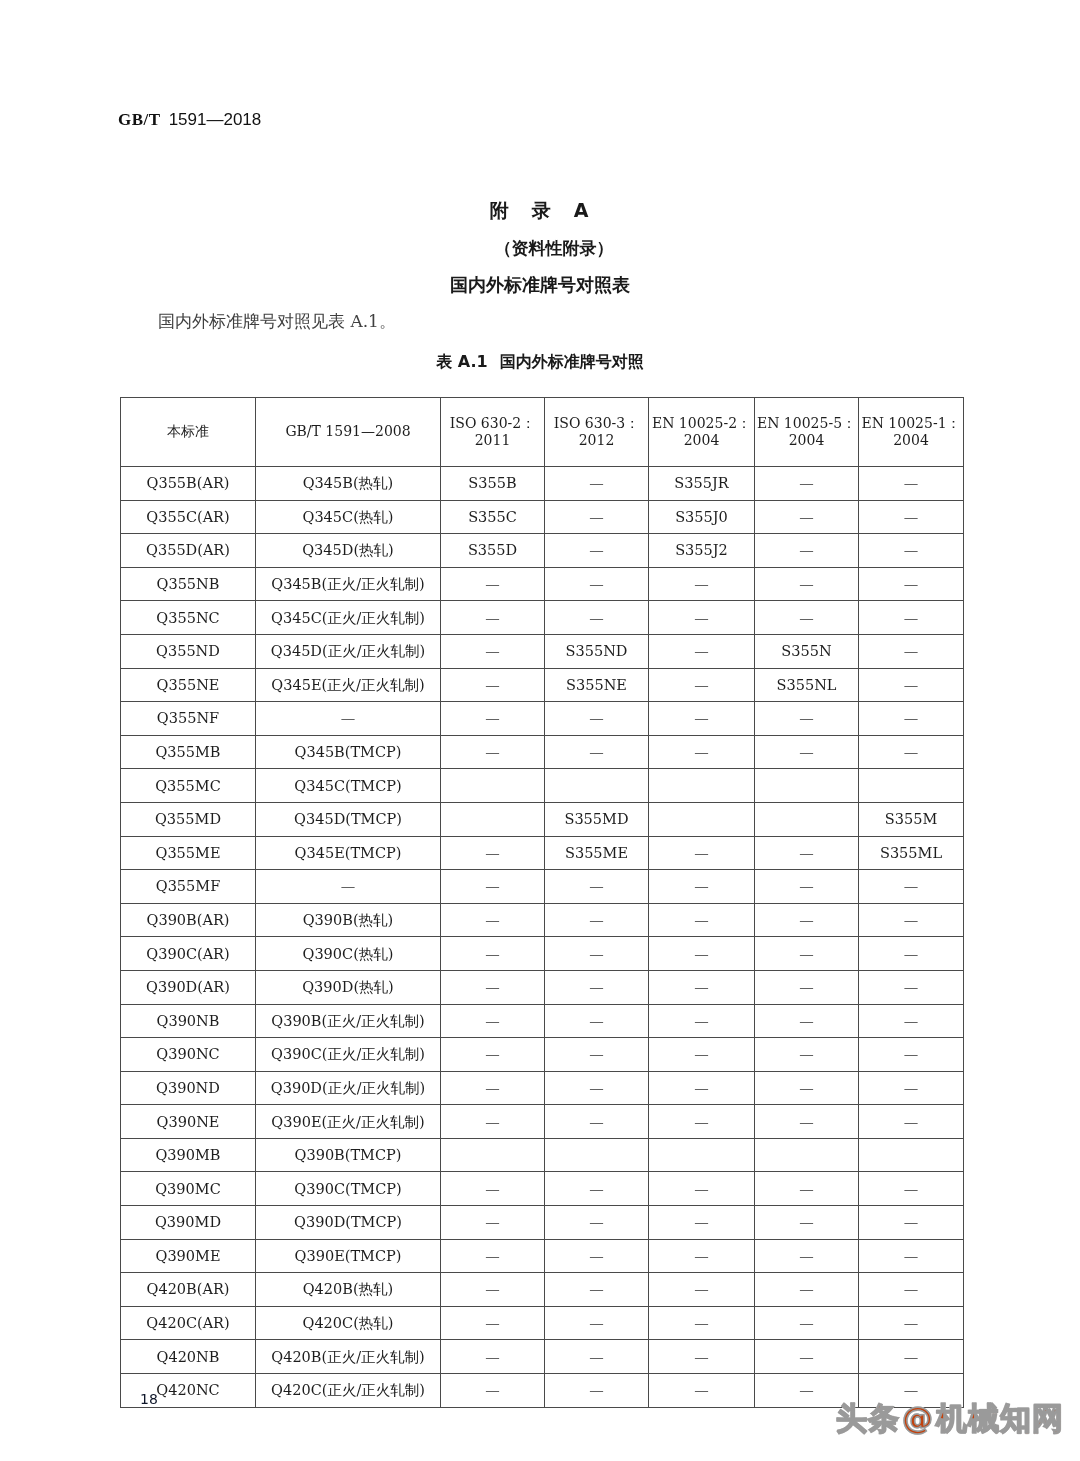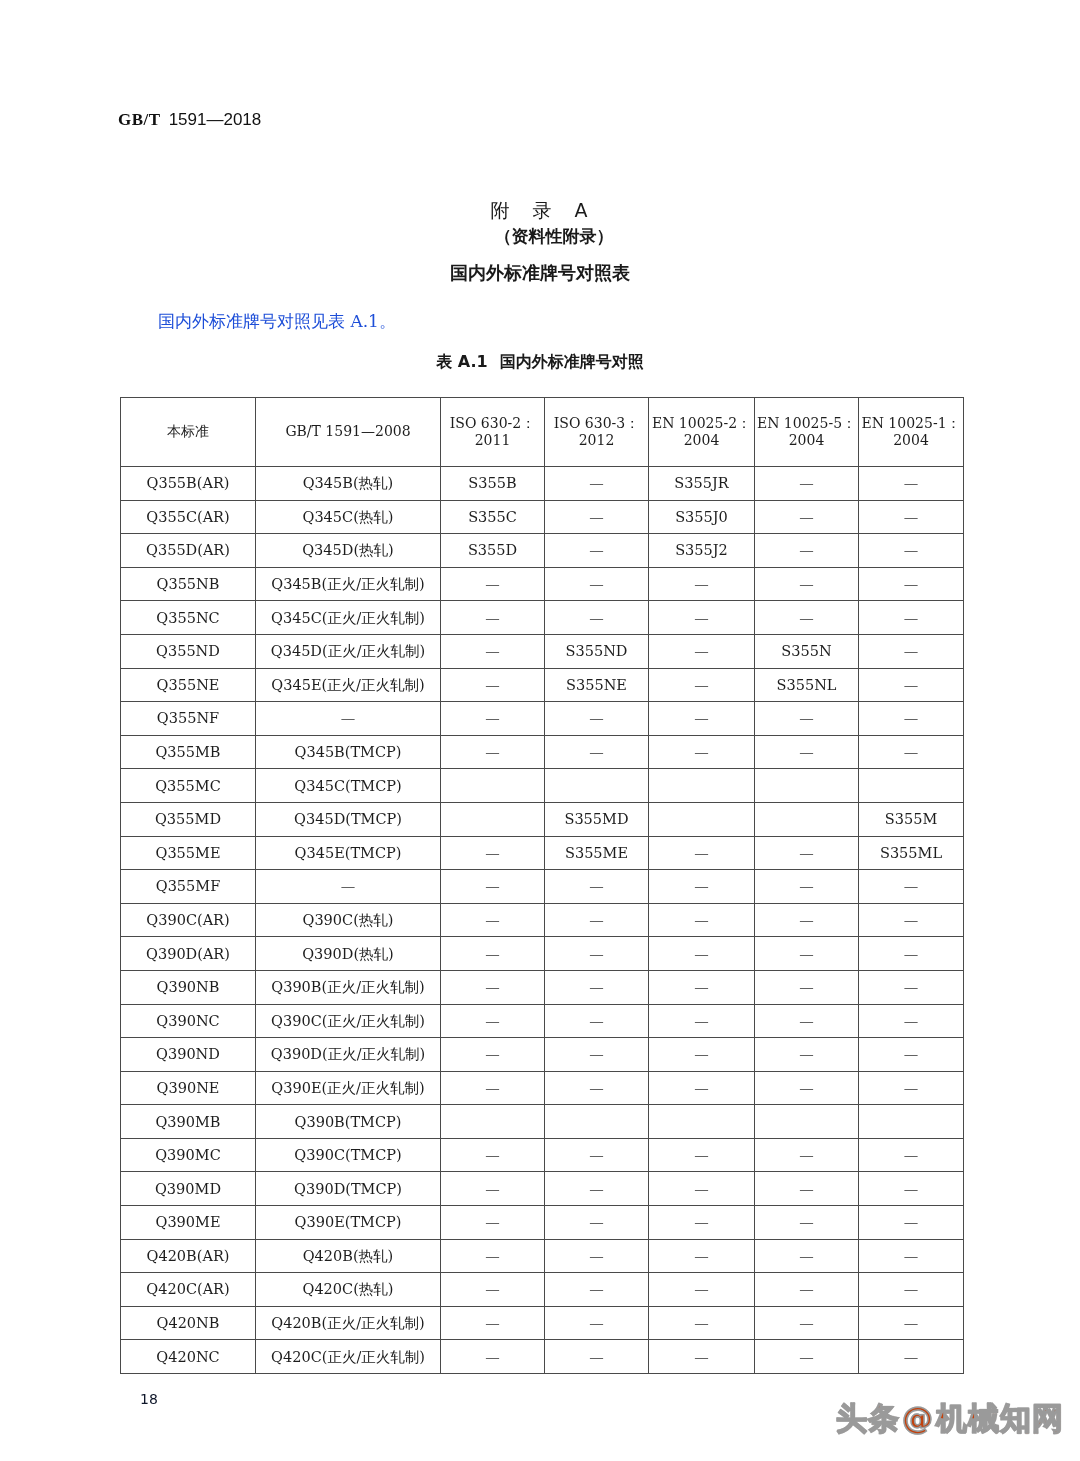--- a/index.html
+++ b/index.html
@@ -40,23 +40,23 @@
   
   .annex-block {
     position: absolute;
     left: 0;
     top: 198px;
     width: 1080px;
     text-align: center;
   }
   .annex-title {
     font-size: 19px;
-    font-weight: normal;
+    font-weight: bold;
     letter-spacing: 2px;
-    margin-bottom: 1px;
+    margin-bottom: 13px;
     font-family: "DejaVu Sans", "Liberation Sans", sans-serif;
   }
   .annex-subtitle {
     font-size: 17px;
     font-weight: bold;
     margin-bottom: 13px;
     font-family: "DejaVu Sans", "Liberation Sans", sans-serif;
     padding-left: 28px;
   }
   .annex-name {
@@ -64,21 +64,21 @@
     font-weight: bold;
     font-family: "DejaVu Sans", "Liberation Sans", sans-serif;
   }
 
   
   .lead-para {
     position: absolute;
     left: 158px;
     top: 310px;
     font-size: 17px;
-    color: #1d4ed8;
+    color: #404040;
     font-family: "DejaVu Serif", "Liberation Serif", serif;
   }
 
   
   .table-caption {
     position: absolute;
     left: 0;
     top: 352px;
     width: 1080px;
     text-align: center;
@@ -340,20 +340,29 @@
           <tr>
             <td>Q355MF</td>
             <td class="c-dash">—</td>
             <td class="c-dash">—</td>
             <td class="c-dash">—</td>
             <td class="c-dash">—</td>
             <td class="c-dash">—</td>
             <td class="c-dash">—</td>
           </tr>
           <tr>
+            <td>Q390B(AR)</td>
+            <td>Q390B(热轧)</td>
+            <td class="c-dash">—</td>
+            <td class="c-dash">—</td>
+            <td class="c-dash">—</td>
+            <td class="c-dash">—</td>
+            <td class="c-dash">—</td>
+          </tr>
+          <tr>
             <td>Q390C(AR)</td>
             <td>Q390C(热轧)</td>
             <td class="c-dash">—</td>
             <td class="c-dash">—</td>
             <td class="c-dash">—</td>
             <td class="c-dash">—</td>
             <td class="c-dash">—</td>
           </tr>
           <tr>
             <td>Q390D(AR)</td>

